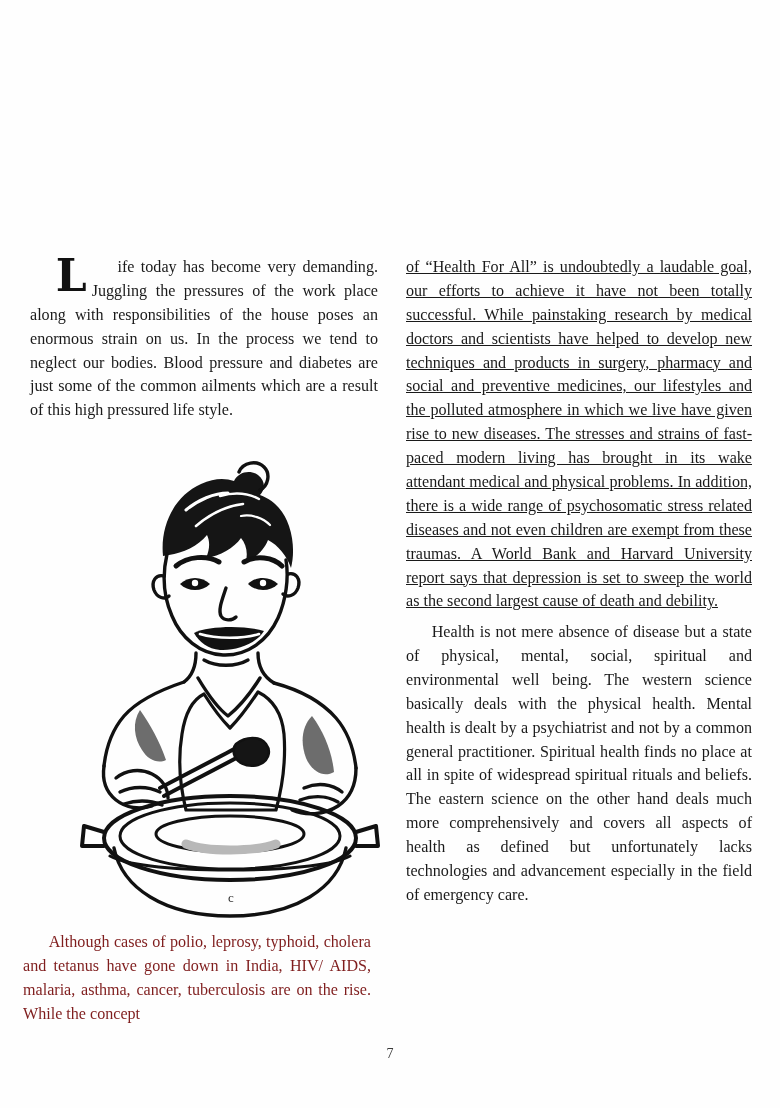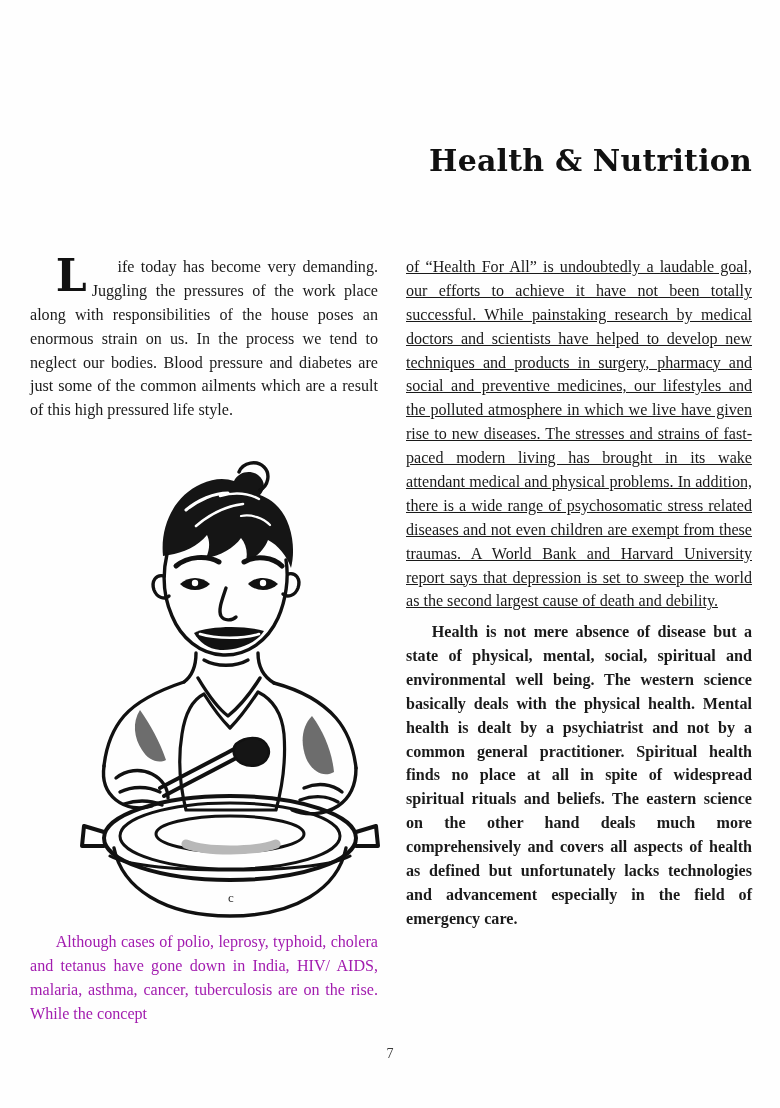--- a/index.html
+++ b/index.html
@@ -77,21 +77,21 @@
     color: #1a1a1a;
   }
   .col-left  { left: 30px; }
   .col-right { left: 406px; width: 346px; }
 
   .col p {
     margin: 0 0 0.05em 0;
     text-indent: 1.6em;
   }
   .col p.no-indent { text-indent: 0; text-decoration: underline; }
-  .col p + p { margin-top: 0.42em; font-weight: bold; }
+  .col p + p { margin-top: 0.42em; }
 
   
   .dropcap-para {
     text-indent: 0;
   }
   .dropcap {
     float: left;
     font-family: "DejaVu Serif", "Liberation Serif", serif;
     font-weight: bold;
     font-size: 44px;
@@ -106,48 +106,47 @@
     position: absolute;
     left: 68px;
     top: 448px;
     width: 324px;
     height: 476px;
   }
   .illustration svg { display: block; width: 100%; height: 100%; }
 
   .caption-block {
     position: absolute;
-    left: 30px;
+    left: 23px;
     top: 930px;
     width: 348px;
     font-size: 16.1px;
     line-height: 1.485;
     text-align: justify;
-    color: #a21caf;
+    color: #7f1d1d;
   }
   .caption-block p { margin: 0; text-indent: 1.6em; }
 
   
   .page-number {
     position: absolute;
     left: 0;
     right: 0;
     top: 1046px;
     text-align: center;
     font-size: 14px;
     color: #3a3a3a;
   }
 </style>
 </head>
 <body>
 
 <div class="page">
 
 
-  <div class="page-title">Health &amp; Nutrition</div>
 
   <div class="col col-left">
     <p class="dropcap-para"><span class="dropcap">L</span><span>ife today has become very demanding. Juggling the pressures of the work place along with responsibilities of the house poses an enormous strain on us. In the process we tend to neglect our bodies. Blood pressure and diabetes are just some of the common ailments which are a result of this high pressured life style.</span></p>
   </div>
 
   <div class="illustration">
     <svg viewBox="0 0 324 476" xmlns="http://www.w3.org/2000/svg">
       <g fill="none" stroke="#111111" stroke-width="3.4" stroke-linecap="round" stroke-linejoin="round">
 
         <path d="M95,108 C92,78 106,48 133,36 C146,30 157,30 166,33

